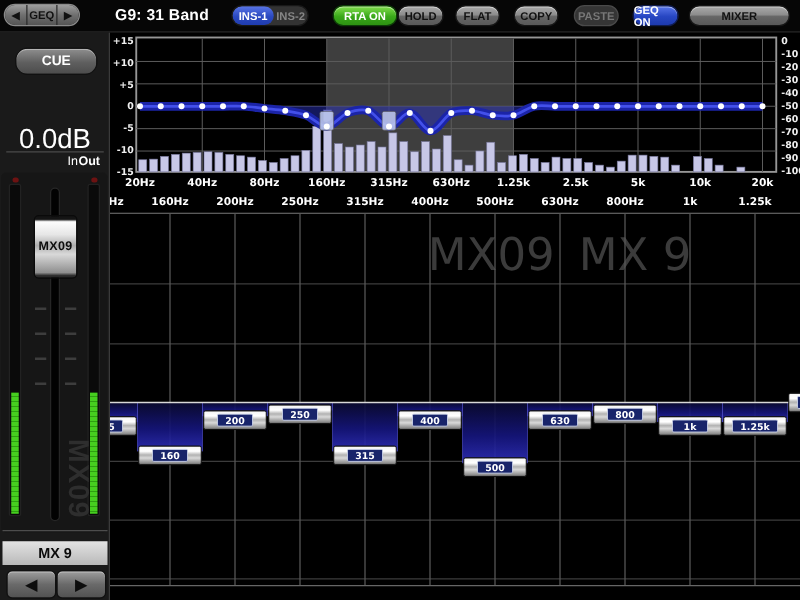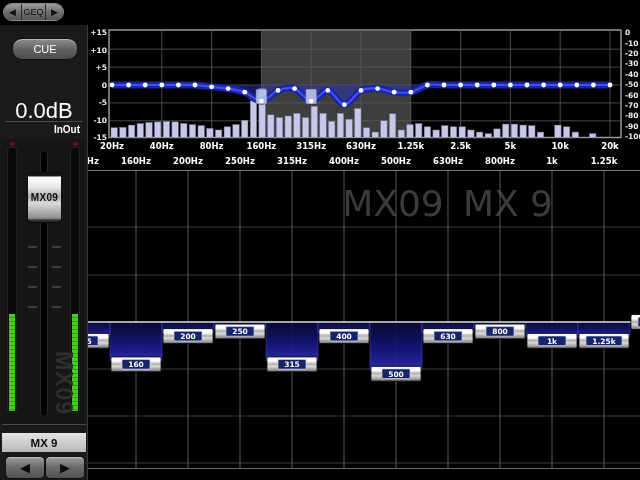--- a/index.html
+++ b/index.html
@@ -28,34 +28,34 @@
               box-shadow:none;overflow:hidden;}
   #ins-1{width:33px;height:100%;border-radius:8px;display:flex;align-items:center;justify-content:center;
          background:linear-gradient(#5874e6,#2a49c0 55%,#1f3cb0);color:#fff;}
   #ins-2{flex:1;display:flex;align-items:center;justify-content:center;color:#868686;}
   
   #geq-selector{position:absolute;left:3px;top:3px;width:61px;height:18px;border-radius:9px;
                 background:#2a2a2a;border:1px solid #8a8a8a;display:flex;gap:1px;overflow:hidden;box-sizing:border-box;}
   #geq-selector span{display:flex;align-items:center;justify-content:center;
                 background:linear-gradient(#9d9d9d,#6f6f6f 50%,#555);color:#111;}
   #geq-sel-prev,#geq-sel-next{width:17px;font-size:9px;}
-  #geq-sel-label{flex:1;font-size:9px;font-weight:normal;}
+  #geq-sel-label{flex:1;font-size:9px;font-weight:bold;}
   
   #sidebar{position:absolute;left:0;top:25px;width:88px;height:455px;background:#1a1a1a;
            border-right:1px solid #3a3a3a;box-sizing:border-box;z-index:4;}
   .sbtn{position:absolute;left:12px;width:64px;height:20px;border-radius:10px;
         display:flex;align-items:center;justify-content:center;color:#fff;
-        font-size:11px;font-weight:normal;border:1px solid #111;
+        font-size:11px;font-weight:bold;border:1px solid #111;
         box-shadow:inset 0 1px 0 rgba(255,255,255,.35);}
   #btn-cue{top:13px;background:linear-gradient(#8f8f8f,#5f5f5f 55%,#4c4c4c);}
   #btn-on{top:44px;background:linear-gradient(#6cd63c,#33a014 55%,#27880e);}
   #gain-value{position:absolute;left:0;top:73px;width:88px;text-align:center;color:#fff;
               font-size:22px;}
   #sb-divider{position:absolute;left:5px;top:96px;width:78px;height:1px;background:#4a4a4a;}
-  #label-in{position:absolute;left:6px;top:99px;color:#fff;font-size:10px;font-weight:bold;padding-left:48px;}
+  #label-in{position:absolute;left:6px;top:99px;color:#fff;font-size:10px;font-weight:normal;padding-left:48px;}
   #label-out{position:absolute;right:7px;top:99px;color:#fff;font-size:10px;font-weight:bold;}
   #fader-panel{position:absolute;left:1px;top:113px;width:85px;height:288px;background:#161616;border-radius:4px;}
   .clip-led{position:absolute;top:117px;width:5px;height:4px;border-radius:2px;background:#6d1212;}
   #led-in{left:10px}  #led-out{left:73px}
   .meter{position:absolute;top:122px;width:10px;height:266px;background:#0a0a0a;border-radius:2px;
          border:1px solid #222;box-sizing:border-box;}
   #meter-in{left:7px} #meter-out{left:70px}
   .meter-fill{position:absolute;left:1px;right:1px;bottom:1px;height:97px;
          background:repeating-linear-gradient(180deg,#46cf1f 0 3px,#2f9e12 3px 4px);}
   #fader-slot{position:absolute;left:40px;top:125px;width:8px;height:267px;background:#020202;
@@ -81,20 +81,34 @@
   #nav-prev{left:5px} #nav-next{left:45px}
   
   #overview-svg{position:absolute;left:88px;top:25px;}
   #faders-svg{position:absolute;left:88px;top:170px;}
 </style>
 </head>
 <body>
 
 <div id="screen">
 
+  <div id="topbar">
+    <div id="page-title">G9: 31 Band</div>
+    <div id="ins-toggle" class="pill">
+      <span id="ins-1">INS-1</span>
+      <span id="ins-2">INS-2</span>
+    </div>
+    <div id="btn-rta" class="pill">RTA ON</div>
+    <div id="btn-hold" class="pill">HOLD</div>
+    <div id="btn-flat" class="pill">FLAT</div>
+    <div id="btn-copy" class="pill">COPY</div>
+    <div id="btn-paste" class="pill">PASTE</div>
+    <div id="btn-geqon" class="pill">GEQ ON</div>
+    <div id="btn-mixer" class="pill">MIXER</div>
+  </div>
 
   <div id="geq-selector" style="z-index:6;">
     <span id="geq-sel-prev">◀</span>
     <span id="geq-sel-label">GEQ</span>
     <span id="geq-sel-next">▶</span>
   </div>
 
   <div id="sidebar">
     <div id="btn-cue" class="sbtn">CUE</div>
     <div id="gain-value">0.0dB</div>

